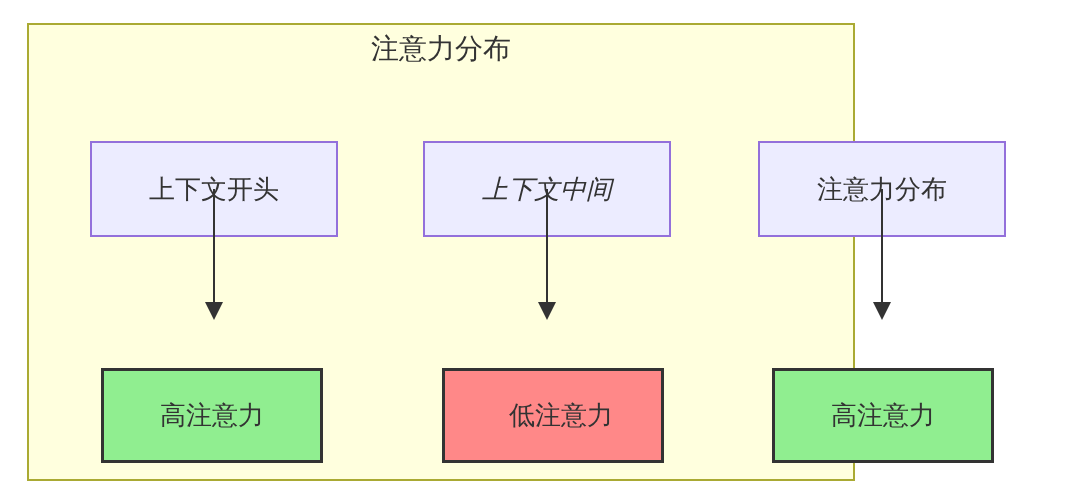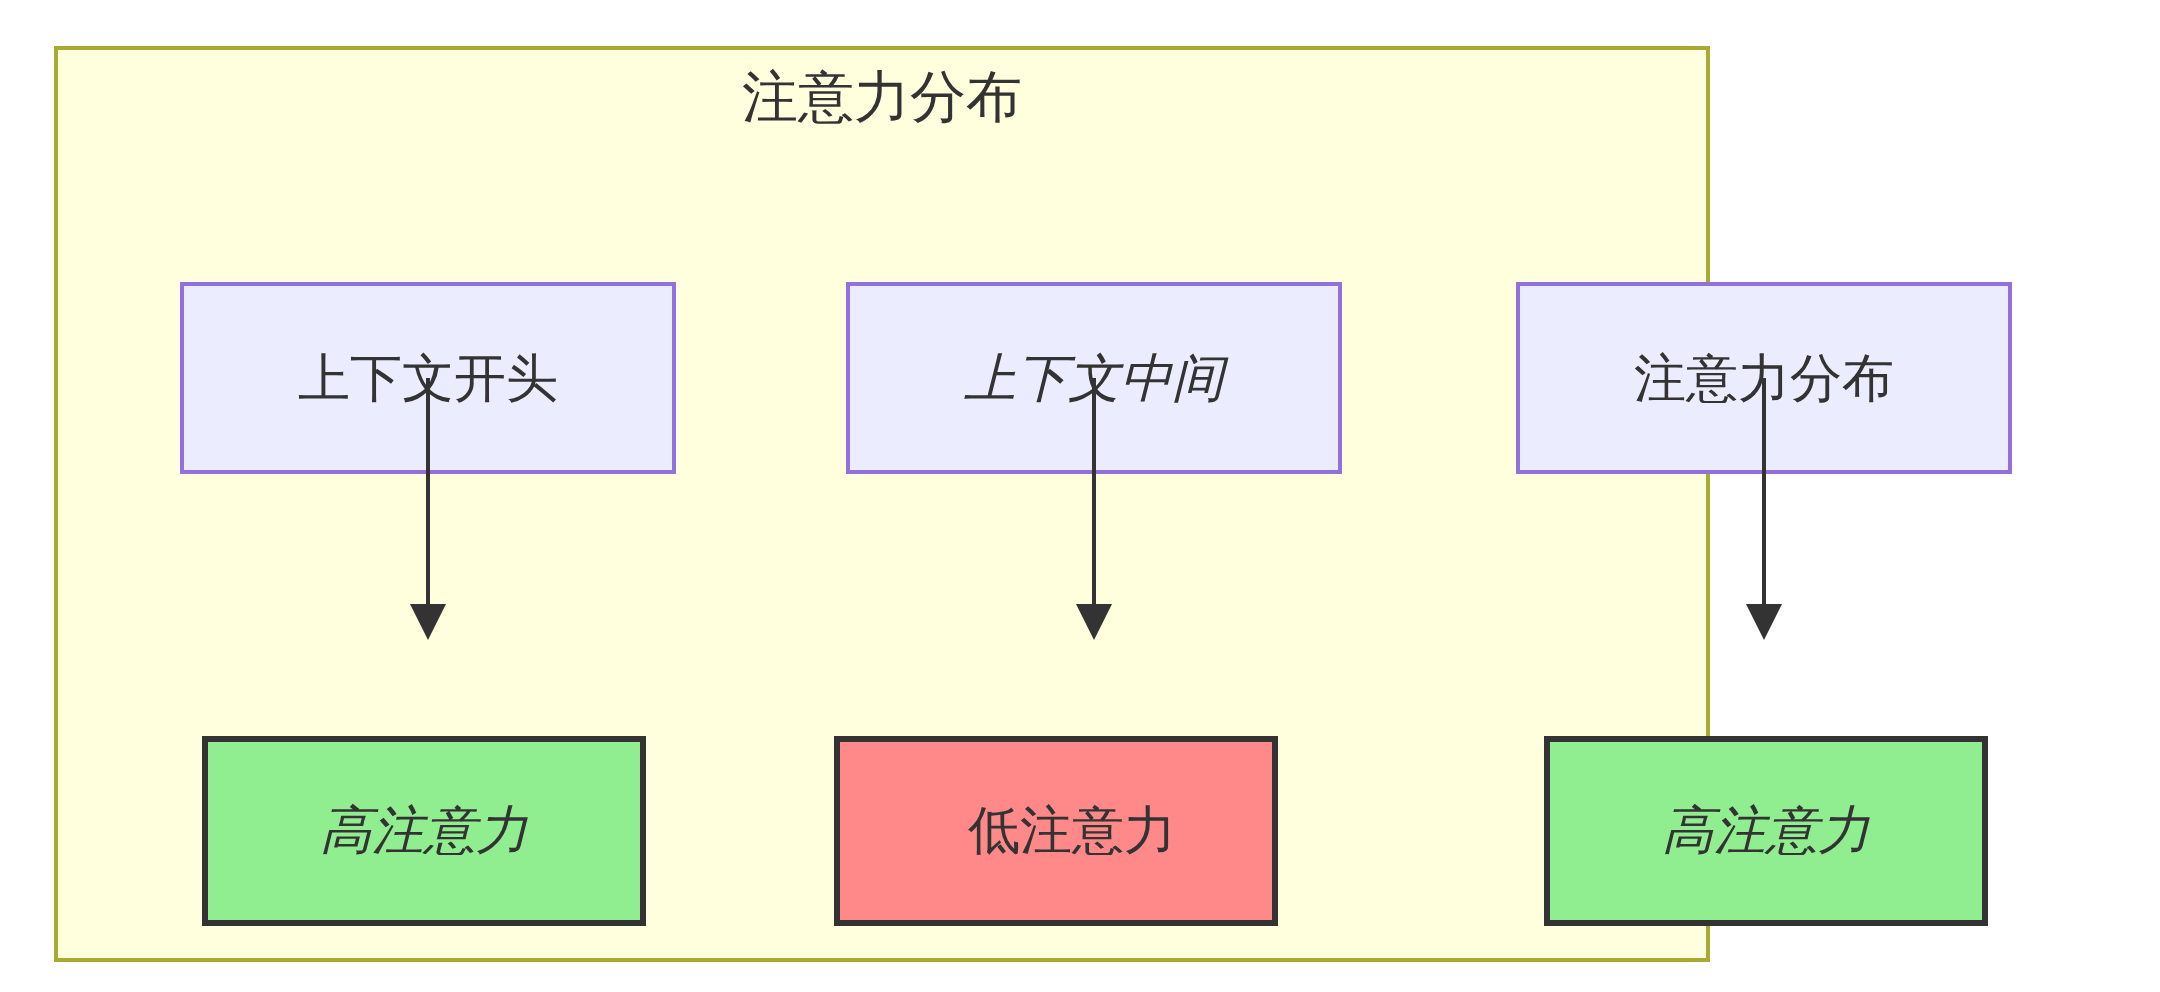--- a/index.html
+++ b/index.html
@@ -62,27 +62,27 @@
     height:96px;
     background:var(--source-fill);
     border:2px solid var(--source-border);
   }
   .target{
     top:295px;
     width:222px;
     height:95px;
     border:3px solid var(--target-border);
   }
-  .target[data-level="high"]{background:var(--high-fill);font-style:italic;}
+  .target[data-level="high"]{background:var(--high-fill);}
   .target[data-level="low"]{background:var(--low-fill);}
   .src-1{left:61px;}
   .src-2{left:394px;font-style:italic;}
   .src-3{left:729px;}
   .tgt-1{left:72px;}
-  .tgt-2{left:388px;padding-left:16px;}
+  .tgt-2{left:413px;padding-left:16px;}
   .tgt-3{left:743px;}
   .arrow{
     position:absolute;
     top:164px;
   }
   .arr-1{left:175px;}
   .arr-2{left:508px;}
   .arr-3{left:843px;}
 </style>
 </head>

